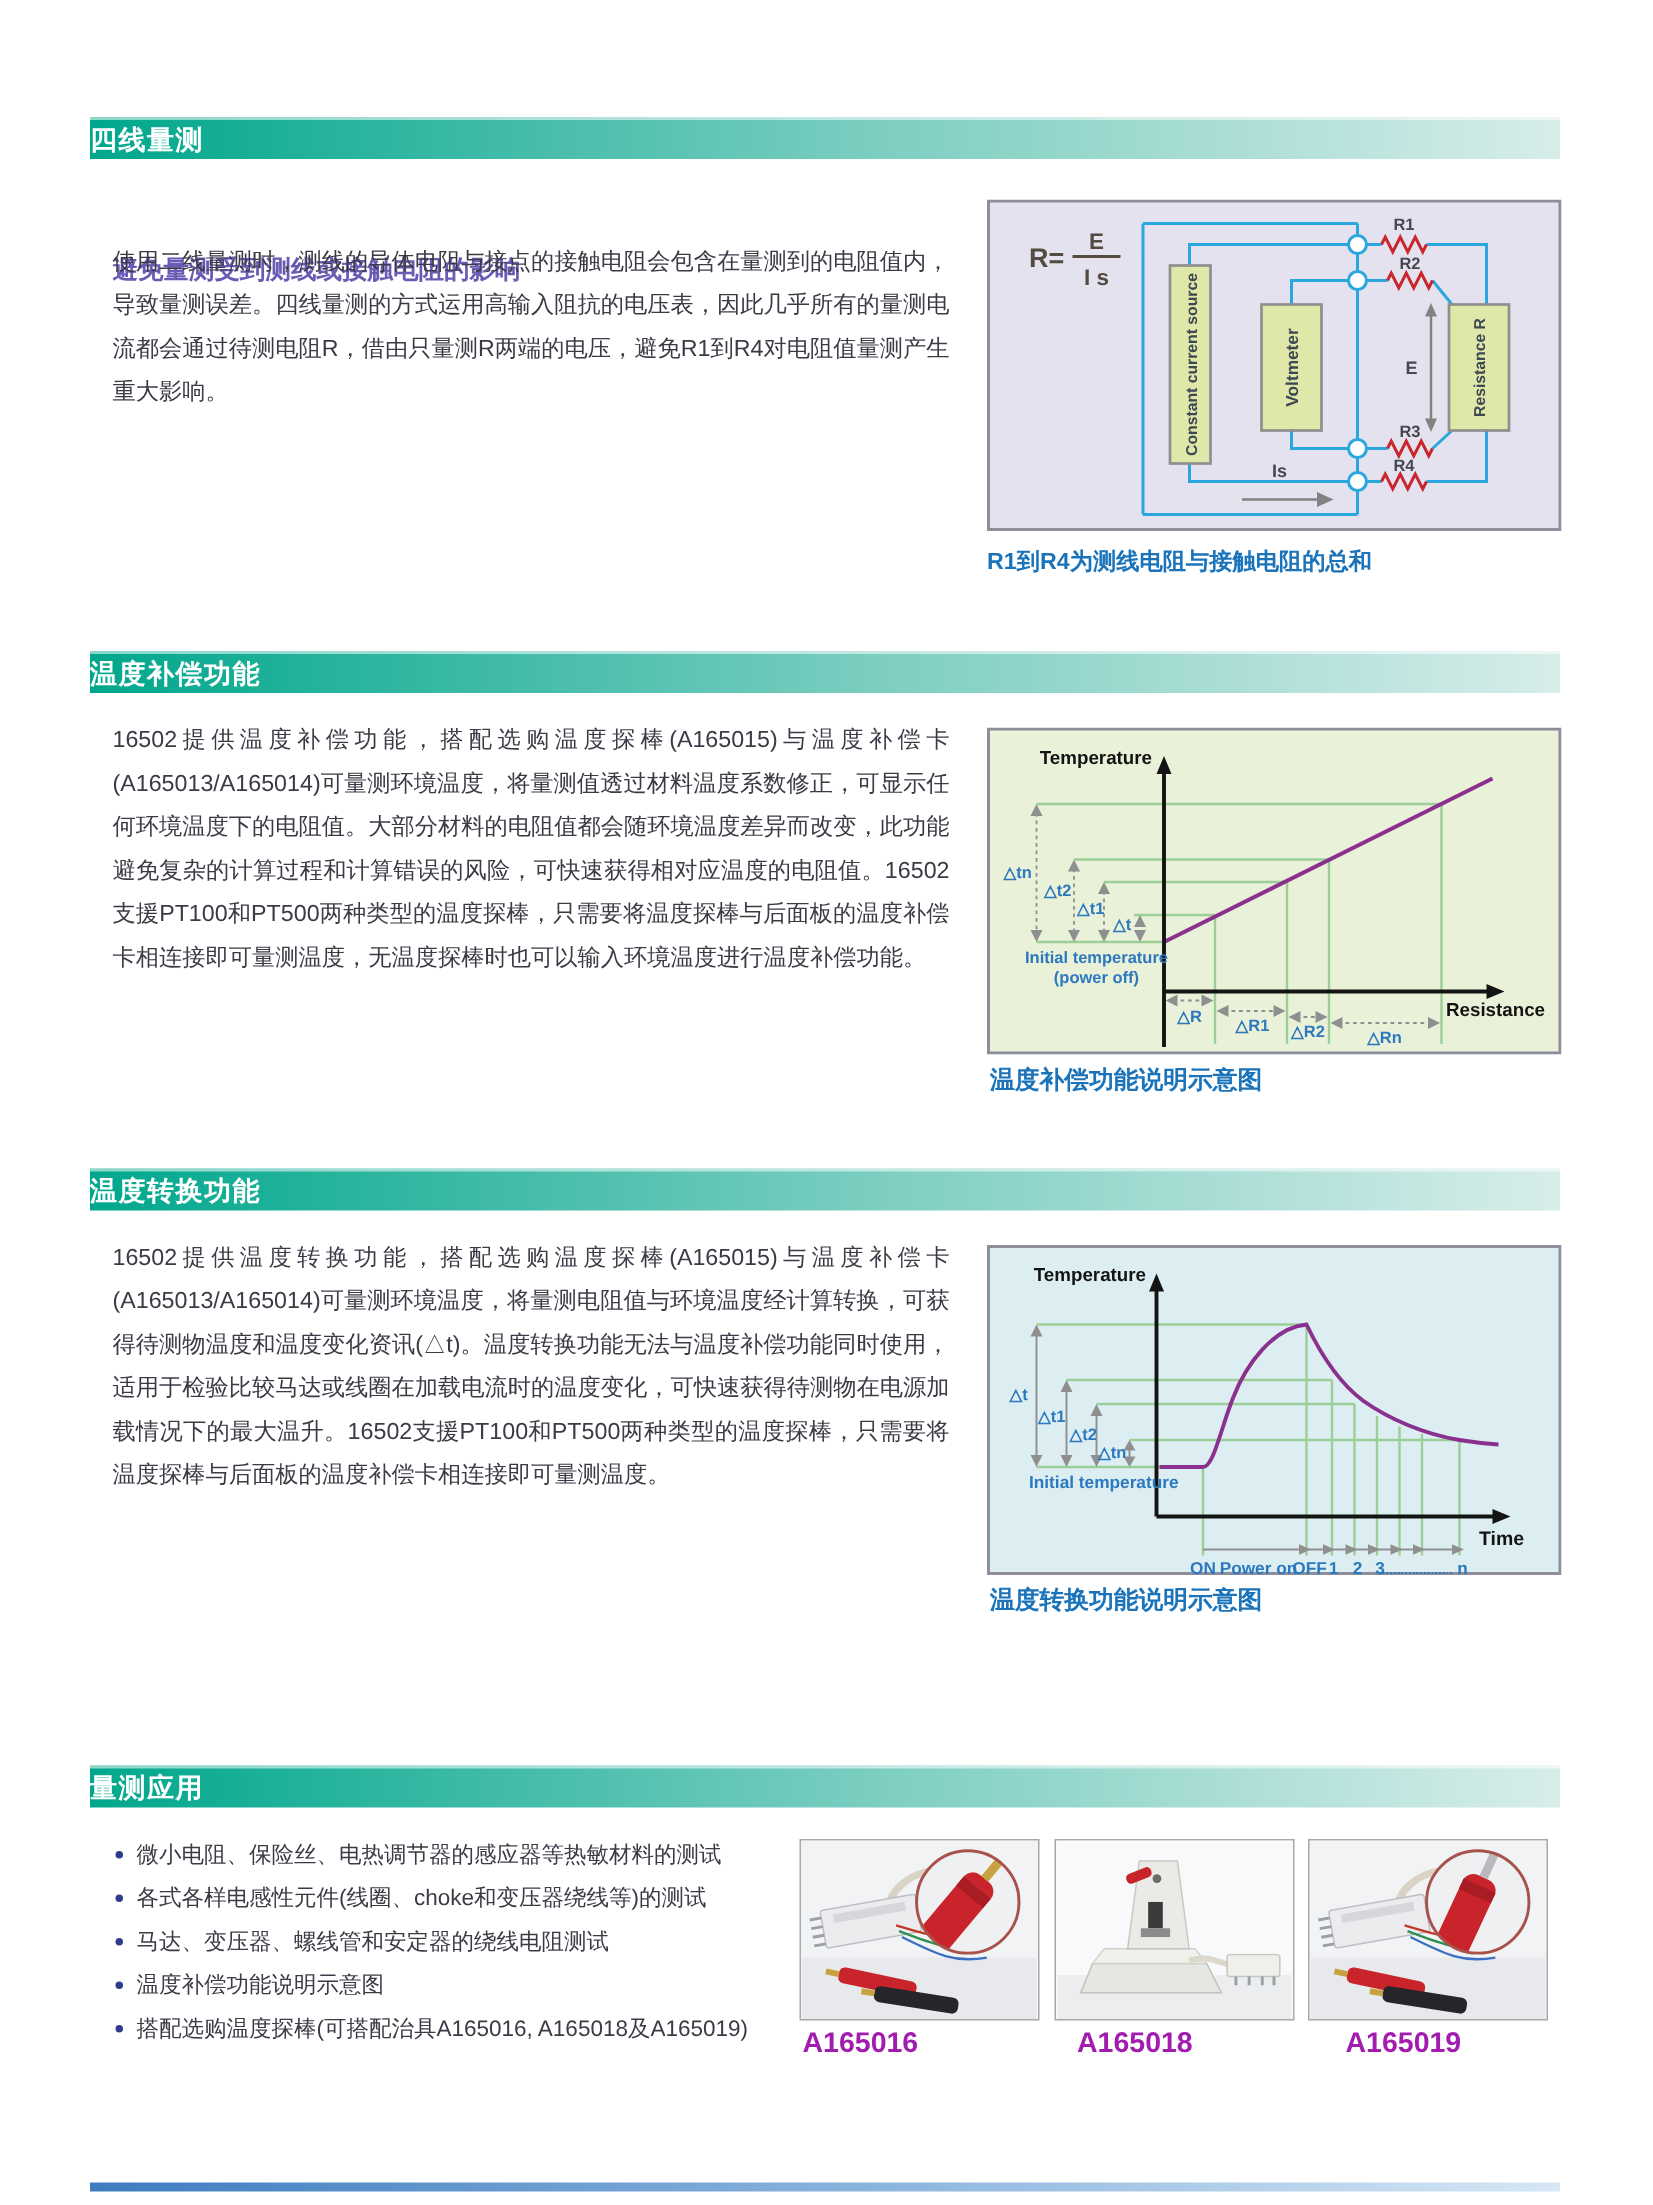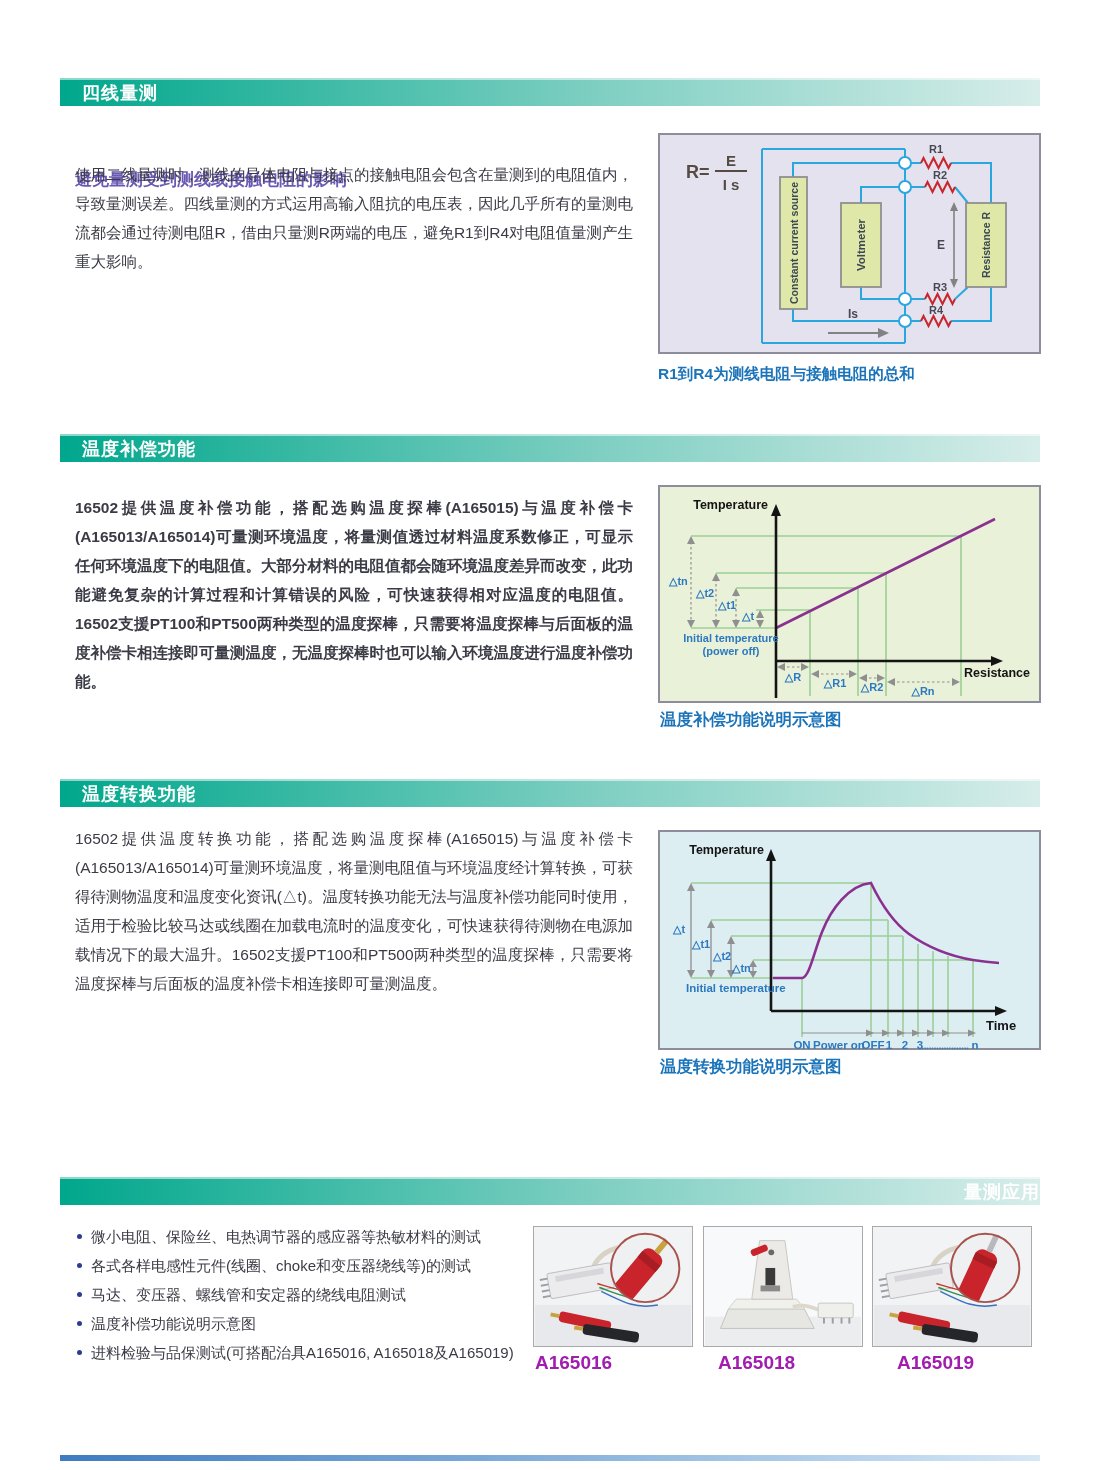--- a/index.html
+++ b/index.html
@@ -1,19 +1,19 @@
 <!DOCTYPE html>
 <html><head>
 <meta charset="utf-8">
 <style>
   html,body{margin:0;padding:0;background:#fff;}
   .page{position:relative;width:1102px;height:1470px;background:#ffffff;
         font-family:"Liberation Sans",sans-serif;overflow:hidden;}
   .sec-header{position:absolute;left:60px;width:980px;height:28px;box-sizing:border-box;
-        padding-left:22px;background:linear-gradient(90deg,#00a78c 0%,#7fcfc2 55%,#d7edea 100%);
+        padding-left:0;background:linear-gradient(90deg,#00a78c 0%,#7fcfc2 55%,#d7edea 100%);
         border-top:2px solid rgba(255,255,255,0.55);
         color:#ffffff;font-size:18px;font-weight:bold;line-height:26px;letter-spacing:1px;}
   .subtitle{position:absolute;left:75px;color:#6b5ab4;font-size:17px;font-weight:bold;}
   .body-text{position:absolute;left:75px;width:558px;color:#3b3b46;font-size:15.5px;
         line-height:29px;text-align:justify;}
   .fig{position:absolute;}
   .fig-caption{position:absolute;color:#1b74ba;font-weight:700;}
   .bullets{position:absolute;left:75px;top:1222px;width:470px;margin:0;padding:0;list-style:none;}
   .bullets li{display:flex;align-items:flex-start;line-height:29px;color:#3b3b46;font-size:15px;}
   .bullets .dot{flex:0 0 auto;width:5px;height:5px;border-radius:50%;background:#2e3b8f;
@@ -100,21 +100,21 @@
         <text x="190" y="185" font-size="12" font-weight="bold" fill="#474752">Is</text>
         <line x1="170" y1="200" x2="221" y2="200" stroke="#828282" stroke-width="1.8"></line>
         <polygon points="231,200 220,195 220,205" fill="#828282"></polygon>
       </g>
     </svg>
   </div>
   <div class="fig-caption" style="left:658px;top:364px;font-size:15.5px;text-align:center;">R1到R4为测线电阻与接触电阻的总和</div>
 
   <div class="sec-header" style="top:434px;">温度补偿功能</div>
 
-  <div class="body-text" style="top:493px;font-weight:bold;">16502提供温度补偿功能，搭配选购温度探棒(A165015)与温度补偿卡(A165013/A165014)可量测环境温度，将量测值透过材料温度系数修正，可显示任何环境温度下的电阻值。大部分材料的电阻值都会随环境温度差异而改变，此功能避免复杂的计算过程和计算错误的风险，可快速获得相对应温度的电阻值。16502支援PT100和PT500两种类型的温度探棒，只需要将温度探棒与后面板的温度补偿卡相连接即可量测温度，无温度探棒时也可以输入环境温度进行温度补偿功能。</div>
+  <div class="body-text" style="top:479px;">16502提供温度补偿功能，搭配选购温度探棒(A165015)与温度补偿卡(A165013/A165014)可量测环境温度，将量测值透过材料温度系数修正，可显示任何环境温度下的电阻值。大部分材料的电阻值都会随环境温度差异而改变，此功能避免复杂的计算过程和计算错误的风险，可快速获得相对应温度的电阻值。16502支援PT100和PT500两种类型的温度探棒，只需要将温度探棒与后面板的温度补偿卡相连接即可量测温度，无温度探棒时也可以输入环境温度进行温度补偿功能。</div>
 
   <div class="fig" style="left:658px;top:485px;width:383px;height:218px;">
     <svg viewBox="0 0 383 218" width="383" height="218">
       <rect x="1" y="1" width="381" height="216" fill="#eaf1d9" stroke="#8d8d9c" stroke-width="2"></rect>
 
       <g stroke="#9ccf97" stroke-width="1.6" fill="none">
         <path d="M33,143 H118"></path>
         <path d="M98,125 H152 M152,125 V211"></path>
         <path d="M78,103 H200 M200,103 V211"></path>
         <path d="M58,88 H228 M228,88 V211"></path>
@@ -255,42 +255,42 @@
         <text x="231" y="219">1</text>
         <text x="247" y="219">2</text>
         <text x="262" y="219">3</text>
         <text x="287" y="219" font-size="9">...................</text>
         <text x="317" y="219">n</text>
       </g>
     </svg>
   </div>
   <div class="fig-caption" style="left:660px;top:1056px;font-size:16.5px;">温度转换功能说明示意图</div>
 
-  <div class="sec-header" style="top:1177px;text-align:right;">量测应用</div>
+  <div class="sec-header" style="top:1177px;">量测应用</div>
 
   <ul class="bullets">
     <li>
         <span class="dot"></span>
         <span>微小电阻、保险丝、电热调节器的感应器等热敏材料的测试</span>
       </li>
     <li>
         <span class="dot"></span>
         <span>各式各样电感性元件(线圈、choke和变压器绕线等)的测试</span>
       </li>
     <li>
         <span class="dot"></span>
         <span>马达、变压器、螺线管和安定器的绕线电阻测试</span>
       </li>
     <li>
         <span class="dot"></span>
         <span>温度补偿功能说明示意图</span>
       </li>
     <li>
         <span class="dot"></span>
-        <span>进料检验与品保测试(可搭配治具A165016, A165018及A165019)</span>
+        <span>搭配选购温度探棒(可搭配治具A165016, A165018及A165019)</span>
       </li>
   </ul>
 
   <div class="product" style="left:533px;top:1226px;">
     <svg viewBox="0 0 160 122">
       <defs>
           <clipPath id="clipA">
             <circle cx="113" cy="42" r="35"></circle>
           </clipPath>
         </defs>

